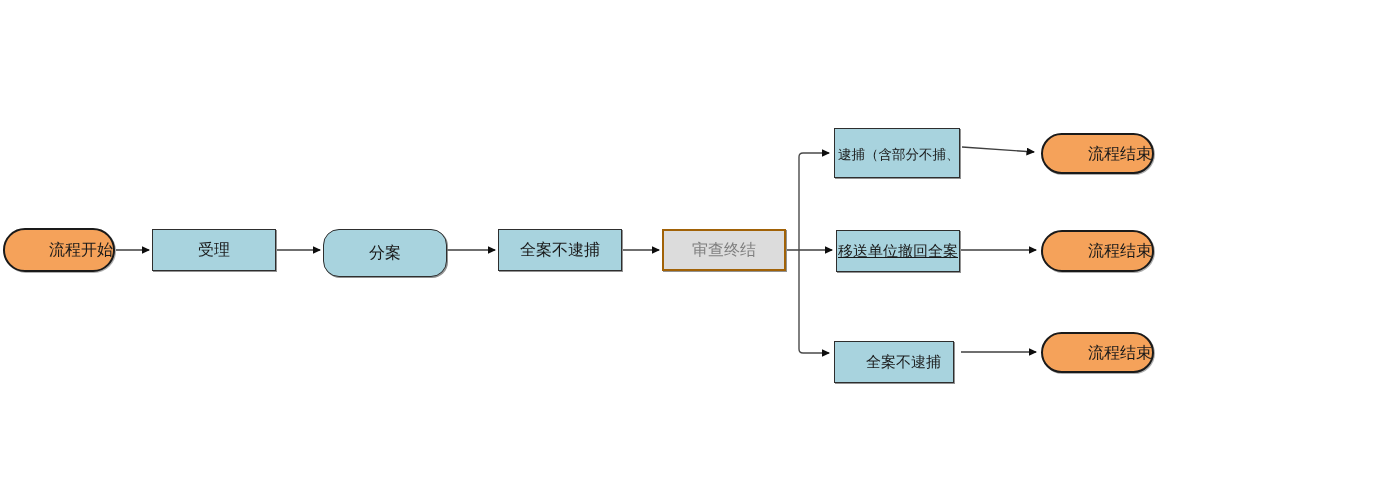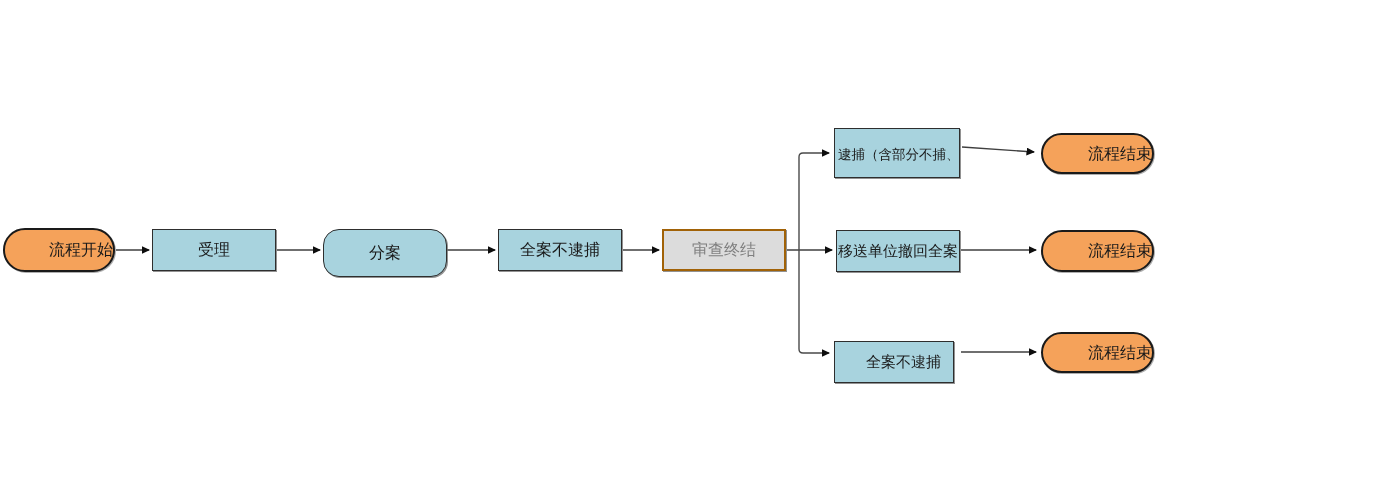--- a/index.html
+++ b/index.html
@@ -97,21 +97,21 @@
   <div class="node process-inactive" style="left:662px;top:229px;width:124px;height:42px;">
     <span>审查终结</span>
   </div>
 
   <div class="node process" style="left:834px;top:128px;width:126px;height:50px;align-items:center;justify-content:flex-start;">
     <span class="multiline">
       <span>逮捕（含部分不捕、</span>
     </span>
   </div>
 
-  <div class="node process small-text" style="left:836px;top:230px;width:124px;height:42px;">
+  <div class="node process small-text" style="left:836px;top:230px;width:124px;height:42px;text-decoration:underline;">
     <span>移送单位撤回全案</span>
   </div>
 
   <div class="node process small-text" style="left:834px;top:341px;width:120px;height:42px;padding-left:19px;">
     <span>全案不逮捕</span>
   </div>
 
   <div class="node terminator" style="left:1041px;top:133px;width:113px;height:41px;">
     <span>流程结束</span>
   </div>

